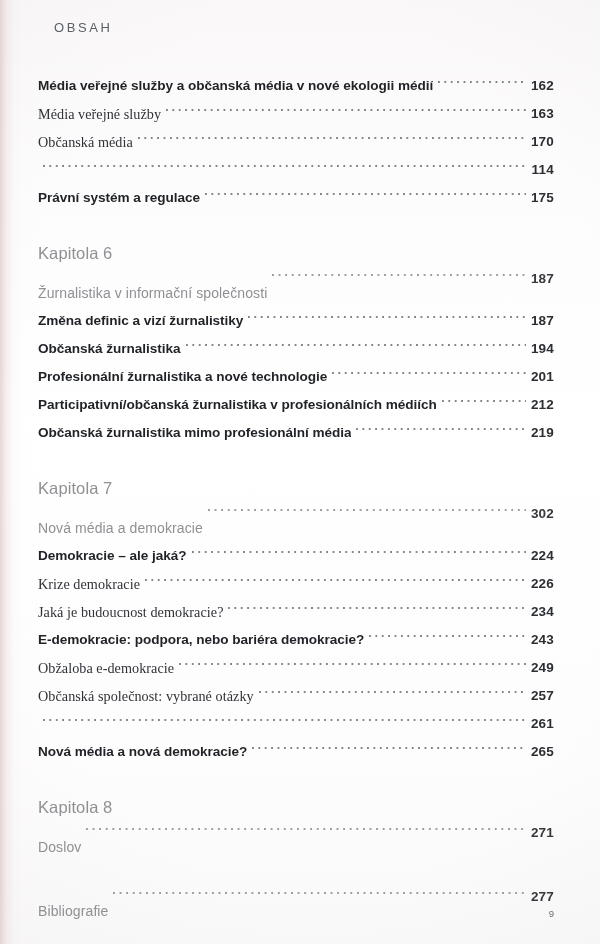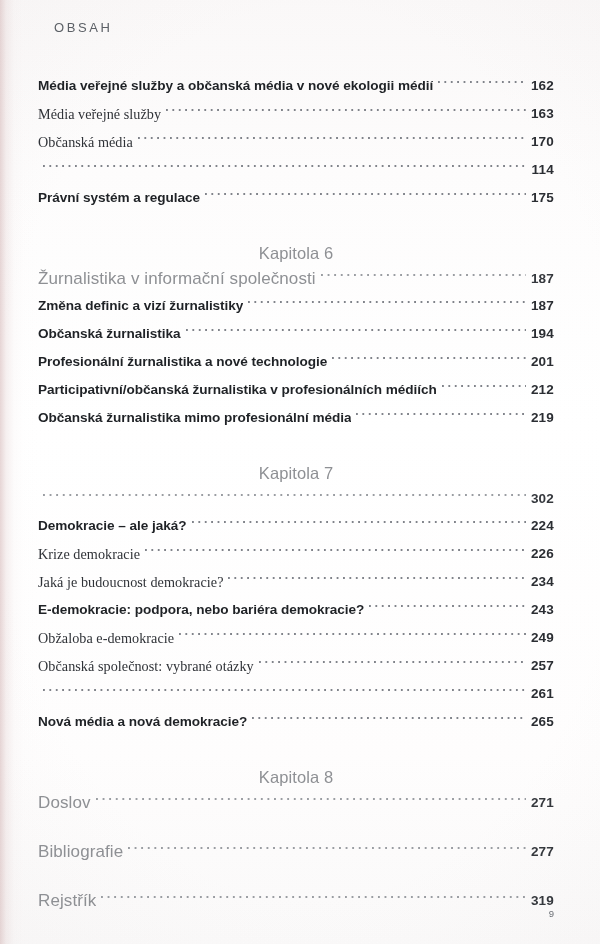--- a/index.html
+++ b/index.html
@@ -80,21 +80,20 @@
   }
 
   
   .chapter-label {
     font-size: 16.5px;
     color: #8e9094;
     font-weight: 400;
     line-height: 23px;
     letter-spacing: 0.1px;
     white-space: nowrap;
-    text-align: center;
   }
 
   .row {
     display: flex;
     align-items: flex-start;
     width: 100%;
     line-height: 28px;
     white-space: nowrap;
   }
 
@@ -129,24 +128,25 @@
     min-width: 26px;
     font-weight: 700;
     font-size: 13.5px;
     color: #2b2e33;
     letter-spacing: 0.2px;
     font-family: "Liberation Sans", sans-serif;
   }
 
   
   .lvl-chapter .label {
-    font-size: 17px;
+    font-size: 14px;
     color: #8e9094;
     font-weight: 400;
     letter-spacing: 0.1px;
+    margin-top: 15px;
   }
   .lvl-chapter { line-height: 27px; }
   .lvl-chapter .leader::before {
     background-image: radial-gradient(circle at 1px 1px, #9a9da2 0.9px, rgba(0,0,0,0) 1.2px);
     background-size: 6.6px 2px;
     bottom: 0.33em;
   }
   .lvl-chapter .pageno {
     color: #35383d;
     font-size: 13.5px;
@@ -251,20 +251,21 @@
           <div class="row lvl-main">
             <span class="label">Občanská žurnalistika mimo profesionální média</span>
             <span class="leader"></span>
             <span class="pageno">219</span>
           </div>
         </div>
         <div class="gap-lg"></div>
         <div class="group">
           <div class="chapter-label">Kapitola 7</div>
           <div class="row lvl-chapter">
+            <span class="label">Nová média a demokracie</span>
             <span class="leader"></span>
             <span class="pageno">302</span>
           </div>
           <div class="row lvl-main">
             <span class="label">Demokracie – ale jaká?</span>
             <span class="leader"></span>
             <span class="pageno">224</span>
           </div>
           <div class="row lvl-sub">
             <span class="label">Krize demokracie</span>

